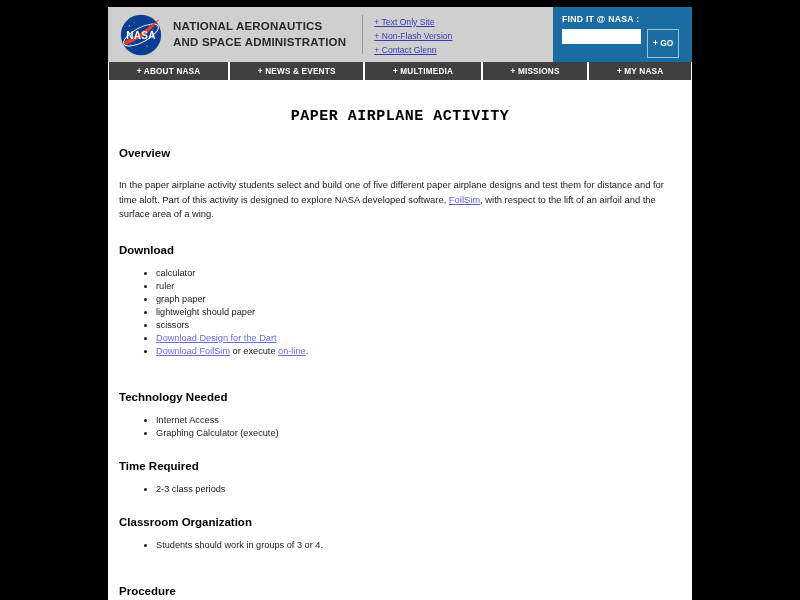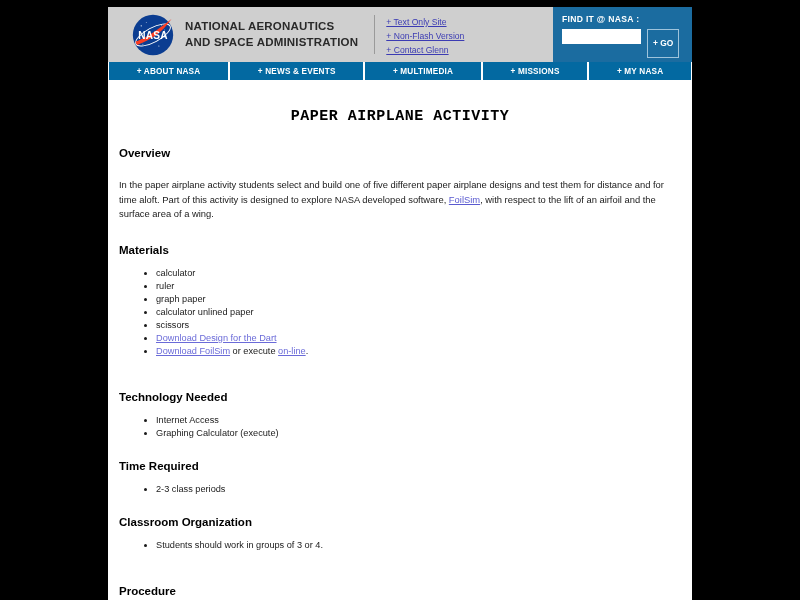--- a/index.html
+++ b/index.html
@@ -36,21 +36,21 @@
     position: relative;
     height: 55px;
     background: #cfcfcf;
     display: flex;
     align-items: stretch;
   }
 
   .logo-block {
     display: flex;
     align-items: center;
-    padding-left: 24px;
+    padding-left: 12px;
     gap: 11px;
   }
 
   .nasa-meatball {
     width: 42px;
     height: 42px;
     position: relative;
     flex: 0 0 auto;
   }
   .nasa-meatball svg { display: block; }
@@ -129,21 +129,21 @@
   
   .navbar {
     display: flex;
     height: 18px;
     background: #ffffff;
     padding: 0 1px;
     gap: 2px;
   }
   .nav-item {
     flex: 1 1 auto;
-    background: #0369a1;
+    background: #404040;
     color: #ffffff;
     font-size: 8.2px;
     font-weight: bold;
     letter-spacing: 0.2px;
     display: flex;
     align-items: center;
     justify-content: center;
     cursor: pointer;
     white-space: nowrap;
   }
@@ -256,26 +256,26 @@
       <div class="nav-item">+ MY NASA</div>
     </div>
 
     <div class="doc">
 
       <h1 class="doc-title">PAPER AIRPLANE ACTIVITY</h1>
 
       <h2 class="section">Overview</h2>
       <p class="para"><span>In the paper airplane activity students select and build one of five different paper airplane designs and test them for distance and for time aloft. Part of this activity is designed to explore NASA developed software, </span><a href="#" class="doclink">FoilSim</a><span>, with respect to the lift of an airfoil and the surface area of a wing.</span></p>
 
-      <h2 class="section">Materials</h2>
+      <h2 class="section">Download</h2>
       <ul class="bullets">
         <li>calculator</li>
         <li>ruler</li>
         <li>graph paper</li>
-        <li>calculator unlined paper</li>
+        <li>lightweight should paper</li>
         <li>scissors</li>
         <li><a href="#" class="doclink alt">Download Design for the Dart</a></li>
         <li><a href="#" class="doclink alt">Download FoilSim</a><span> or execute </span><a href="#" class="doclink alt">on-line</a><span>.</span></li>
       </ul>
 
       <h2 class="section gap-lg">Technology Needed</h2>
       <ul class="bullets">
         <li>Internet Access</li>
         <li>Graphing Calculator (execute)</li>
       </ul>

